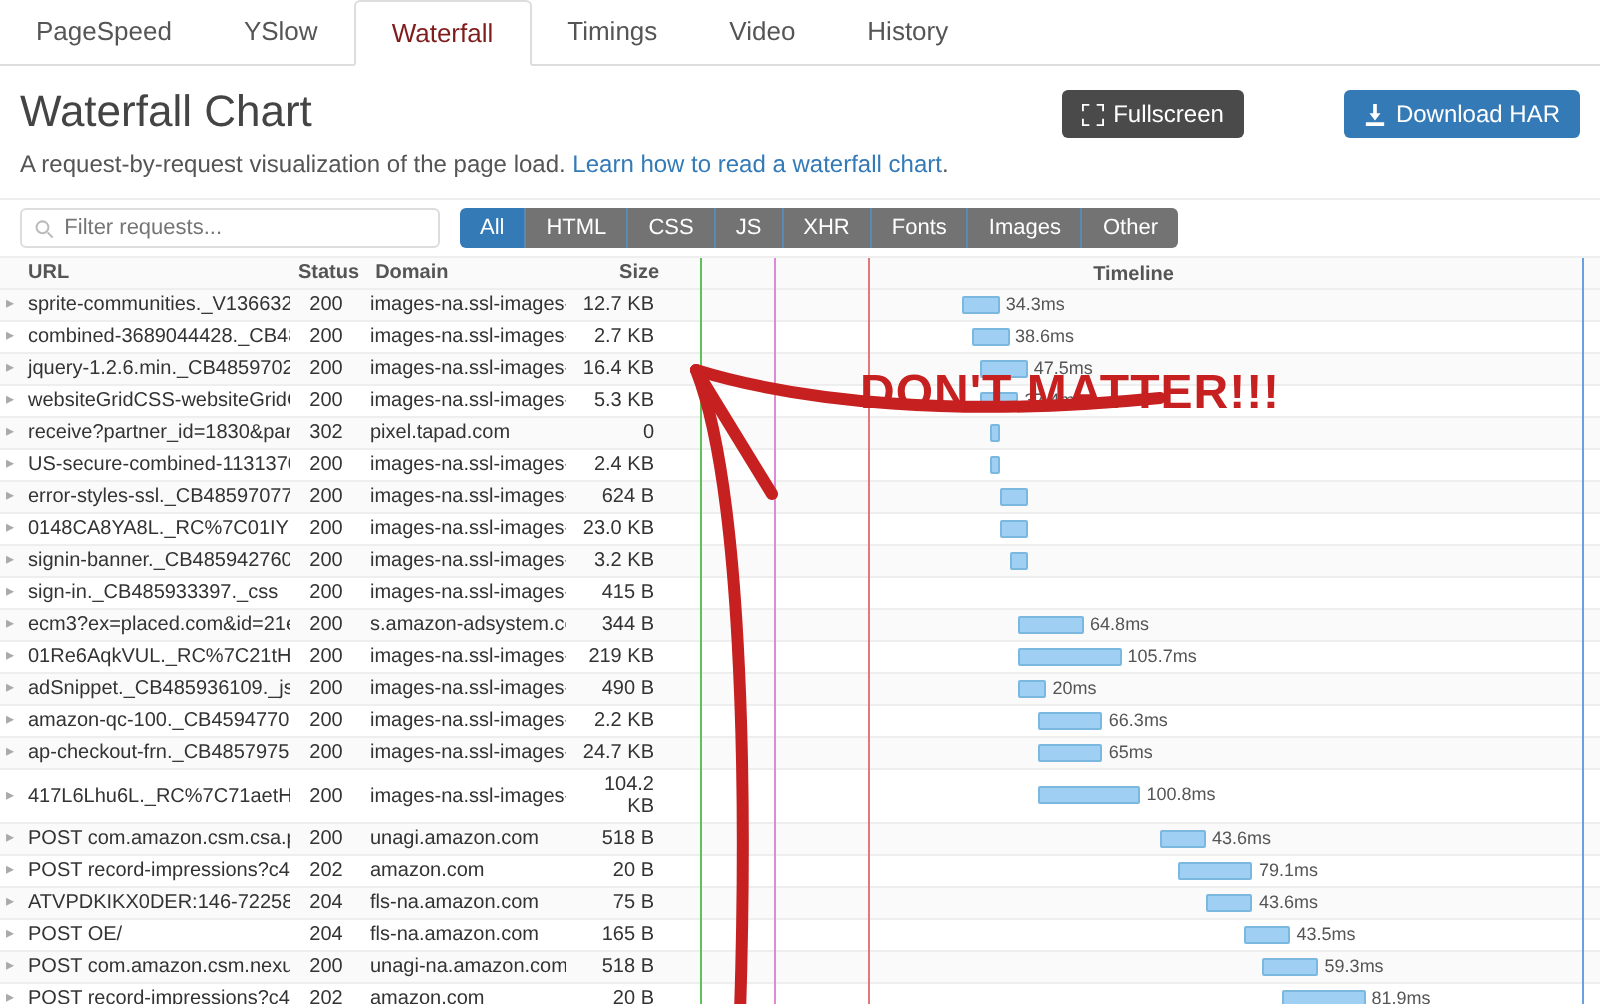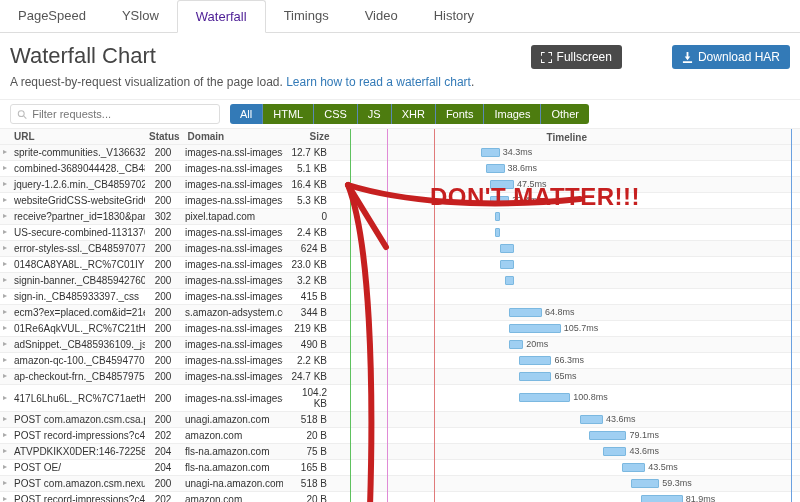--- a/index.html
+++ b/index.html
@@ -1,32 +1,32 @@
 <!DOCTYPE html>
 <html><head>
 <meta charset="utf-8">
 <style>
   * { box-sizing: border-box; margin: 0; padding: 0; }
   body { font-family: "Helvetica Neue", Arial, sans-serif; font-size: 11px; color: #333; background: #fff; width: 800px; }
   .tabs { display: flex; border-bottom: 1px solid #ddd; }
   .tab { padding: 8px 18px; color: #555; cursor: pointer; font-size: 13px; }
-  .tab.active { color: #4c1d95; border: 1px solid #ddd; border-bottom: 1px solid #fff; border-radius: 3px 3px 0 0; margin-bottom: -1px; background: #fff; }
+  .tab.active { color: #7f1d1d; border: 1px solid #ddd; border-bottom: 1px solid #fff; border-radius: 3px 3px 0 0; margin-bottom: -1px; background: #fff; }
   .head { display: flex; justify-content: space-between; align-items: flex-end; padding: 10px 10px 2px 10px; }
   .title { font-size: 22px; font-weight: 300; color: #444; }
   .btns { display: flex; gap: 6px; }
   .btn { padding: 5px 10px; border-radius: 3px; color: #fff; font-size: 12px; cursor: pointer; display: inline-flex; align-items: center; gap: 5px; margin-left: 44px; }
   .btn-dark { background: #4a4a4a; }
   .btn-blue { background: #337ab7; }
   .sub { padding: 4px 10px 10px 10px; font-size: 12px; color: #555; }
   .sub a { color: #337ab7; text-decoration: none; }
   .toolbar { display: flex; align-items: center; padding: 4px 10px; gap: 10px; border-top: 1px solid #eee; border-bottom: 1px solid #eee; }
   .filter { flex: 0 0 210px; display: flex; align-items: center; border: 1px solid #ddd; border-radius: 3px; padding: 3px 6px; color: #aaa; font-size: 11px; gap: 5px; }
   .filter input { border: none; outline: none; width: 100%; font-size: 11px; }
   .pills { display: flex; }
-  .pill { background: #4d7c0f; color: #fff; padding: 4px 10px; font-size: 11px; border-right: 1px solid #5a89b6; cursor: pointer; }
+  .pill { background: #737373; color: #fff; padding: 4px 10px; font-size: 11px; border-right: 1px solid #5a89b6; cursor: pointer; }
   .pill:first-child { border-radius: 3px 0 0 3px; }
   .pill:last-child { border-radius: 0 3px 3px 0; border-right: none; }
   .pill.active { background: #337ab7; }
   .grid { width: 100%; position: relative; }
   .hdr, .row { display: flex; align-items: center; border-bottom: 1px solid #eee; }
   .hdr { background: #fafafa; font-weight: bold; font-size: 10px; color: #555; }
   .row { font-size: 10px; color: #333; }
   .row:nth-child(odd) { background: #fafafa; }
   .c-url { flex: 0 0 145px; padding: 2px 4px 2px 14px; white-space: nowrap; overflow: hidden; position: relative; }
   .row .c-url::before { content: "▸"; position: absolute; left: 3px; color: #aaa; font-size: 8px; }
@@ -114,21 +114,21 @@
         <div class="c-size">12.7 KB</div>
         <div class="c-tl">
           <div class="bar" style="left:32%;width:4%"></div>
           <div class="bar-lbl" style="left:calc(36% + 3px)">34.3ms</div>
         </div>
       </div>
       <div class="row">
         <div class="c-url">combined-3689044428._CB485</div>
         <div class="c-status">200</div>
         <div class="c-domain">images-na.ssl-images-a</div>
-        <div class="c-size">5.1 KB</div>
+        <div class="c-size">2.7 KB</div>
         <div class="c-tl">
           <div class="bar" style="left:33%;width:4%"></div>
           <div class="bar-lbl" style="left:calc(37% + 3px)">38.6ms</div>
         </div>
       </div>
       <div class="row">
         <div class="c-url">jquery-1.2.6.min._CB48597027</div>
         <div class="c-status">200</div>
         <div class="c-domain">images-na.ssl-images-a</div>
         <div class="c-size">16.4 KB</div>

